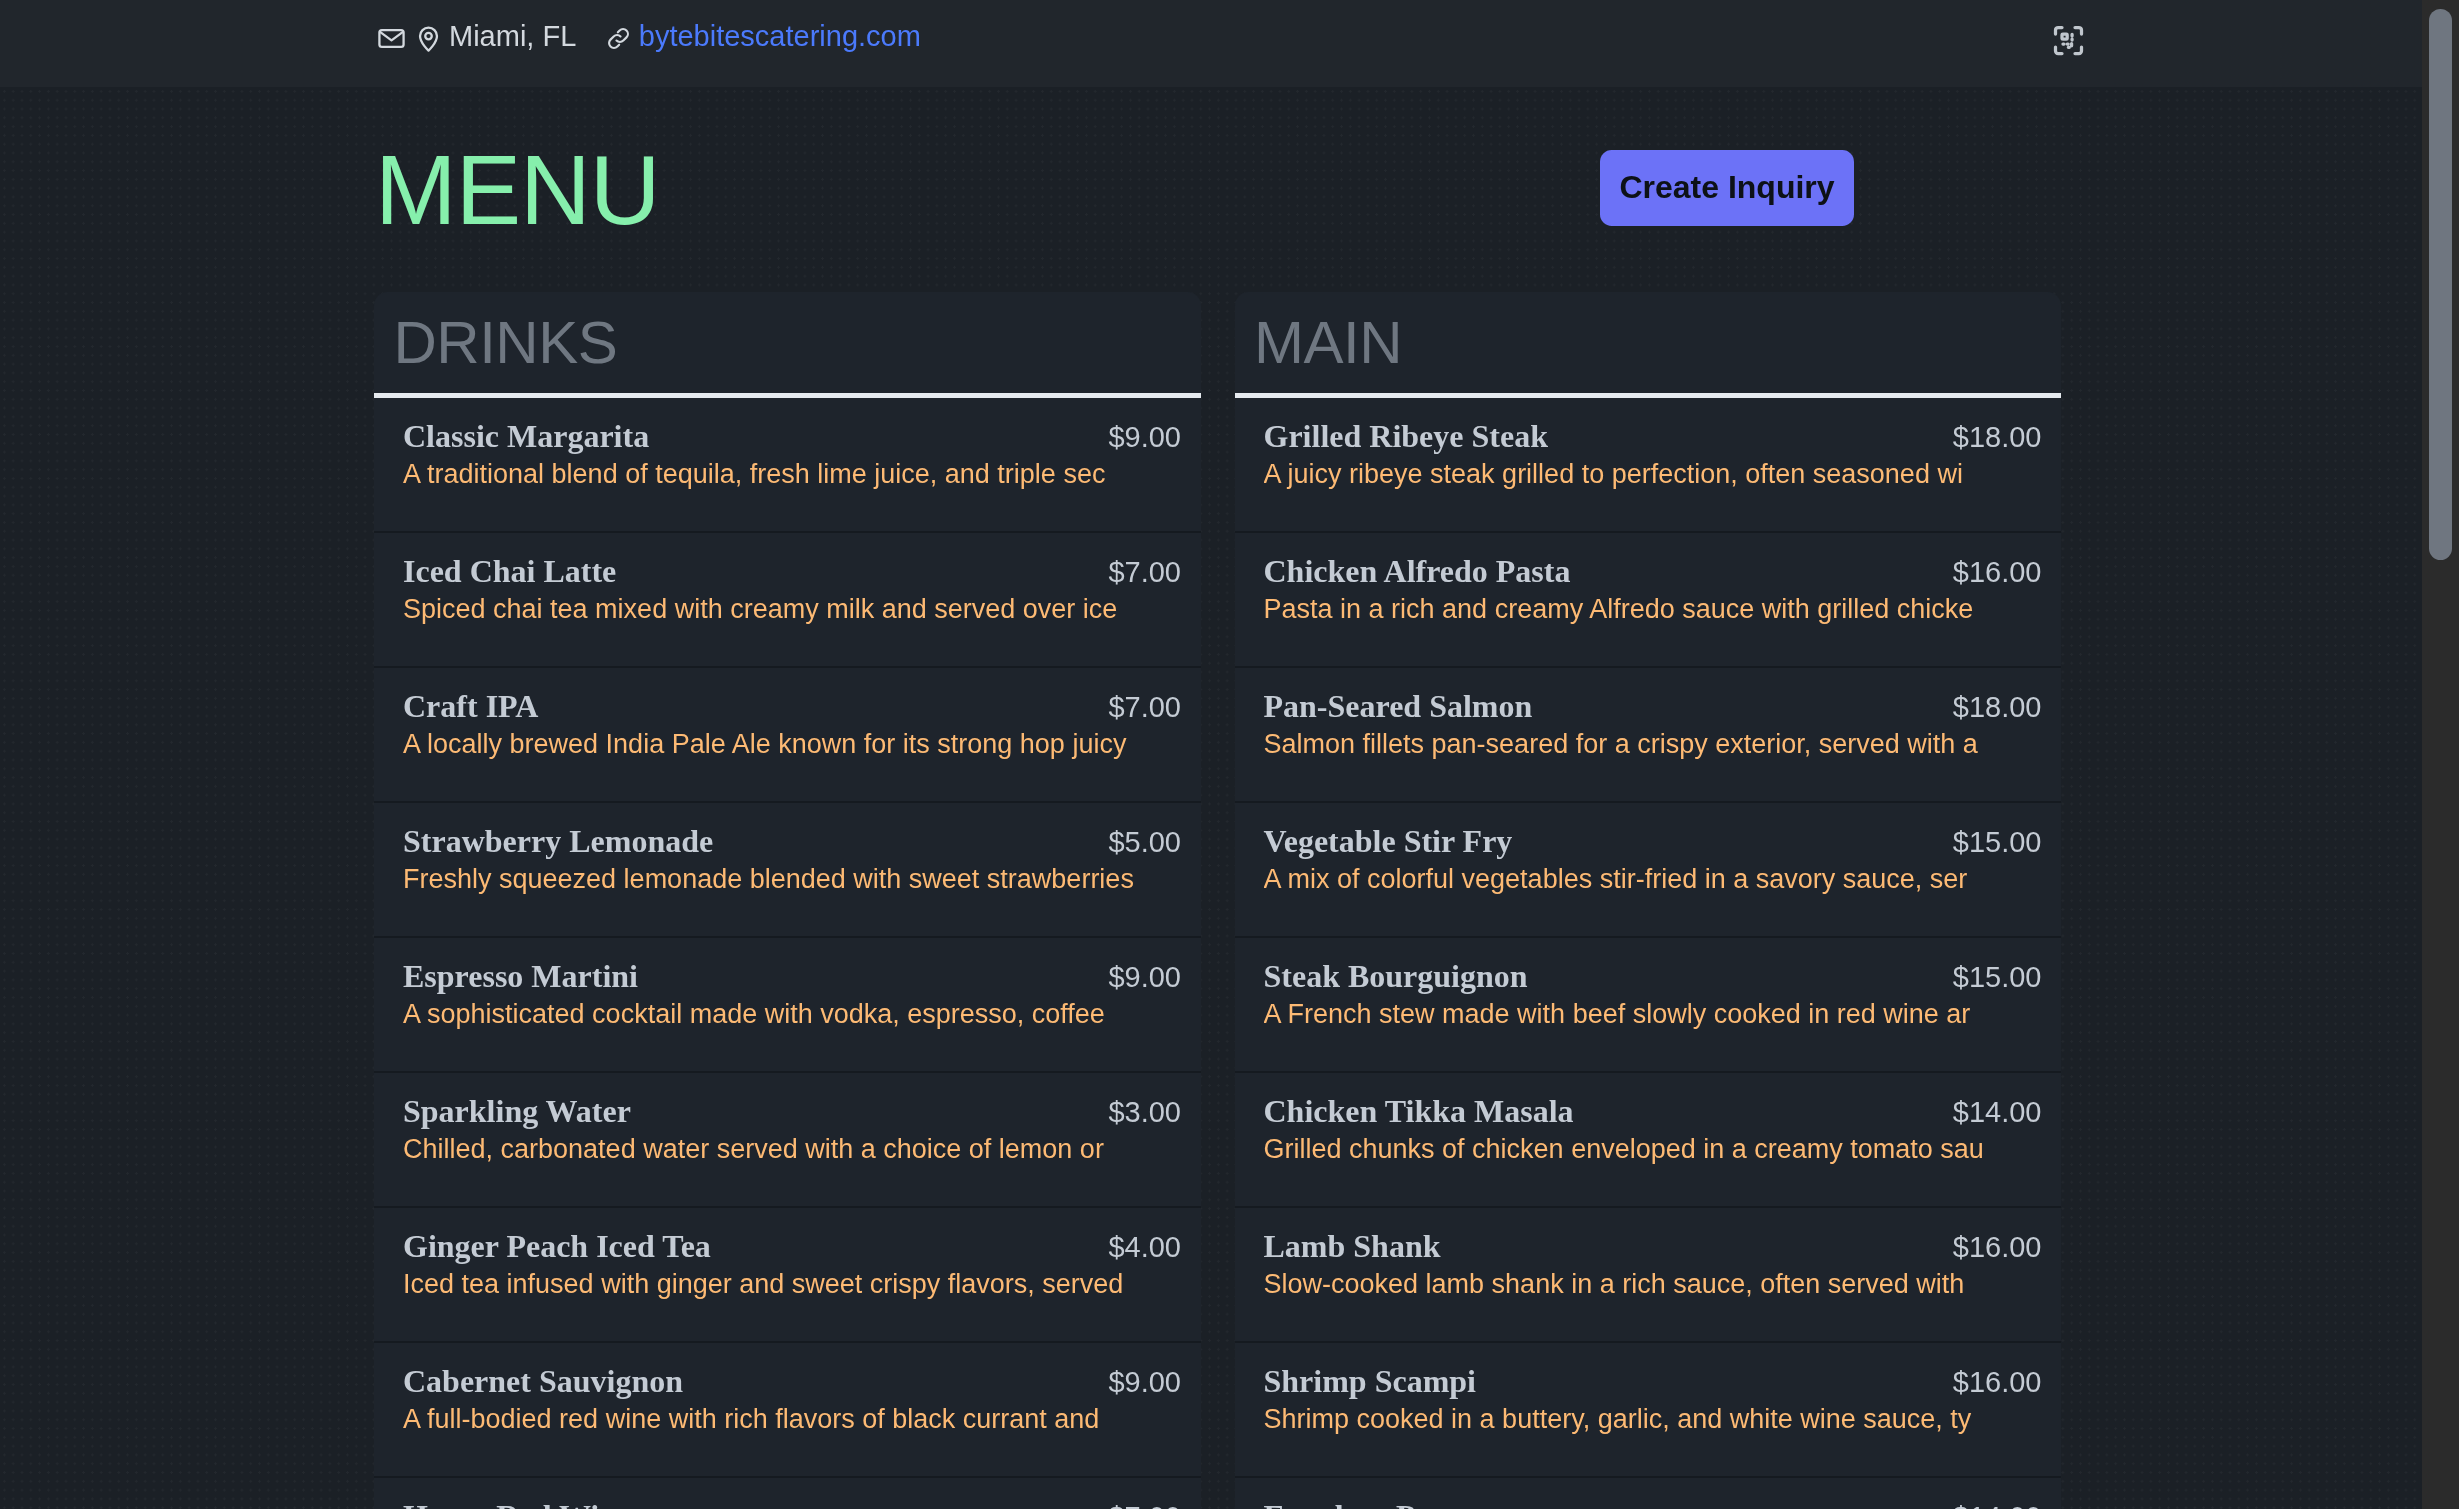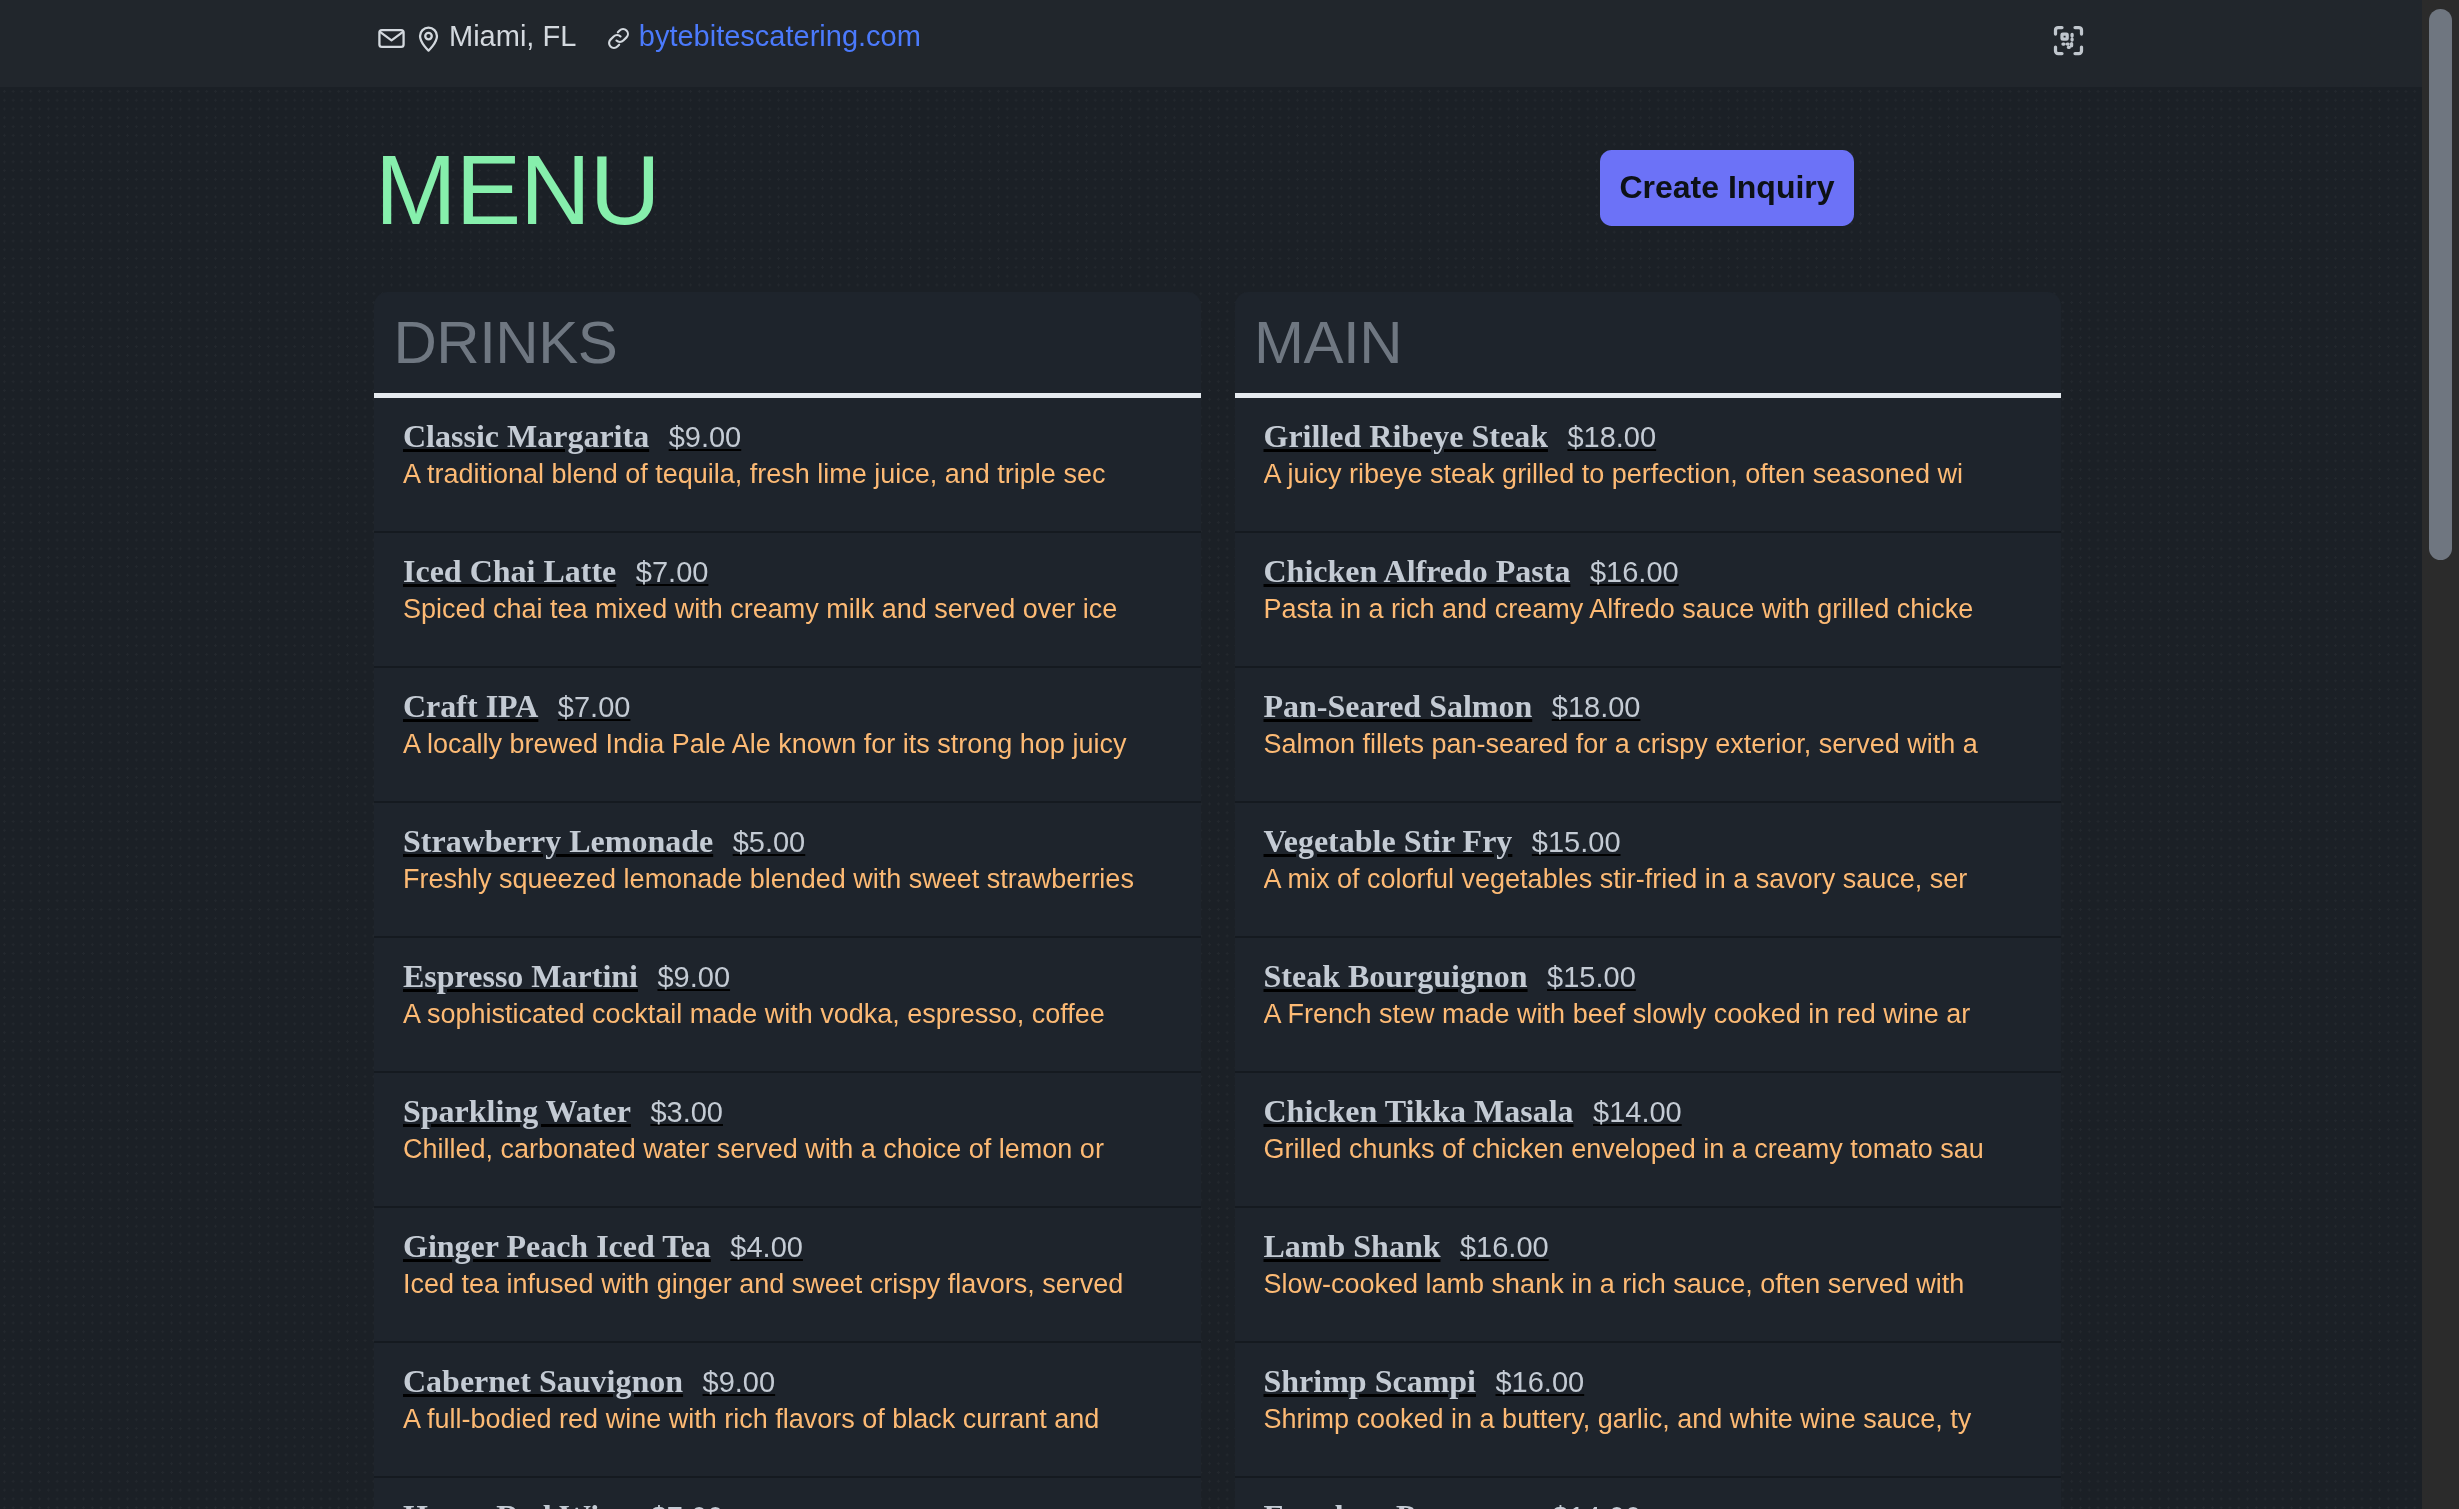--- a/index.html
+++ b/index.html
@@ -177,24 +177,23 @@
   }
   .menu-item {
     height: 135px;
     padding: 18.5px 19.5px 0 29px;
     border-bottom: 2px solid #151a20;
     overflow: hidden;
   }
   .item-top {
     display: flex;
     align-items: baseline;
-    justify-content: flex-start;
+    justify-content: space-between;
     gap: 19.5px;
     white-space: nowrap;
-    text-decoration: underline;
   }
   .item-name {
     font-family: "Liberation Serif", serif;
     font-weight: bold;
     font-size: 32px;
     color: #c4cbd4;
     line-height: 1.25;
   }
   .item-price {
     font-size: 29px;

